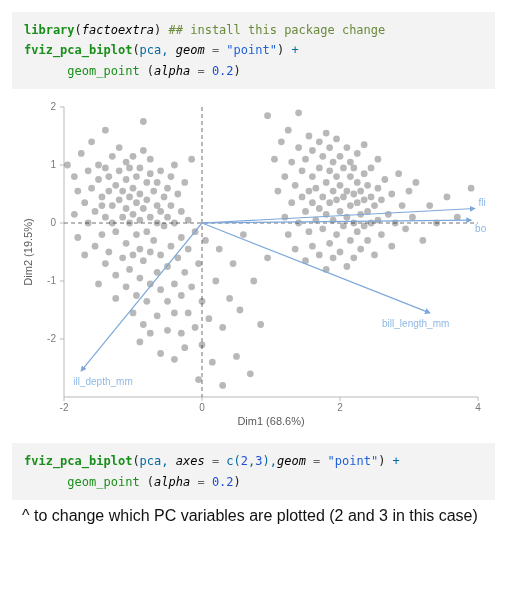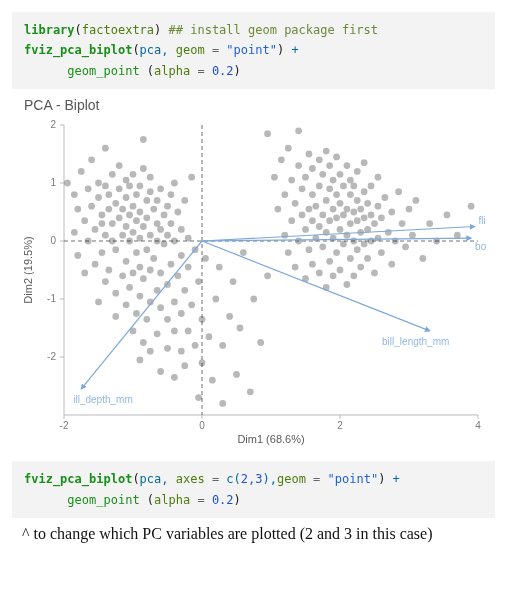--- a/index.html
+++ b/index.html
@@ -19,21 +19,21 @@
     font-size: 12px;
     line-height: 1.7;
     color: #333;
     white-space: pre;
     margin-bottom: 6px;
   }
 
   .tok-kw   { color: #1a8f1a; font-weight: bold; }
   .tok-fn   { color: #0369a1; }
   .tok-com  { color: #6a8a3a; }
-  .tok-arg  { color: #4d7c0f; }
+  .tok-arg  { color: #000000; font-style: italic; }
   .tok-eq   { color: #666; }
   .tok-str  { color: #1e62d8; }
   .tok-num  { color: #1d4ed8; }
   .tok-par  { color: #202020; }
   .tok-geom { color: #1a8f1a; font-weight: normal; }
 
   .plot-wrap {
     margin: 8px 0 16px 4px;
   }
   .plot-title {
@@ -47,36 +47,35 @@
 
   .axis-line   { stroke: #b9b9b9; stroke-width: 1; }
   .tick-line   { stroke: #b9b9b9; stroke-width: 1; }
   .zero-line   { stroke: #707070; stroke-width: 1; stroke-dasharray: 4 3; }
   .tick-label  { fill: #7a7a7a; font-size: 10px; font-family: Arial; }
   .axis-label  { fill: #5a5a5a; font-size: 11px; font-family: Arial; }
   .var-label   { fill: #8fb8e4; font-size: 10px; font-family: Arial; }
   .var-arrow   { stroke: #7ca7da; stroke-width: 1.2; fill: none; }
 
   .caption {
-    font-family: Liberation Serif, serif;
+    font-family: Liberation Sans, sans-serif;
     font-size: 16px;
     color: #111;
     margin: 6px 4px 0 10px;
     line-height: 1.3;
   }
 </style>
 </head>
 <body>
 
-<div class="code-block"><span class="tok-kw">library</span><span class="tok-par">(</span><span class="tok-arg">factoextra</span><span class="tok-par">)</span> <span class="tok-com">## install geom package first</span>
+<div class="code-block"><span class="tok-kw">library</span><span class="tok-par">(</span><span class="tok-arg">factoextra</span><span class="tok-par">)</span> <span class="tok-com">## install this package change</span>
 <span class="tok-kw">fviz_pca_biplot</span><span class="tok-par">(</span><span class="tok-fn">pca</span><span class="tok-fn">, </span><span class="tok-arg">geom</span><span class="tok-eq"> = </span><span class="tok-str">"point"</span><span class="tok-par">)</span><span class="tok-fn"> +</span>
 <span>      </span><span class="tok-geom">geom_point</span><span class="tok-par"> (</span><span class="tok-arg">alpha</span><span class="tok-eq"> = </span><span class="tok-num">0.2</span><span class="tok-par">)</span></div>
 
 <div class="plot-wrap">
-  <div class="plot-title">PCA - Biplot</div>
   <svg class="biplot" width="470" height="330" viewBox="0 0 470 330">
     <defs>
       <marker id="arrow" viewBox="0 0 10 10" refX="8" refY="5" markerWidth="5" markerHeight="5" orient="auto-start-reverse">
         <path d="M 0 0 L 10 5 L 0 10 z" fill="#7ca7da"></path>
       </marker>
     </defs>
     <g id="plot-area">
         <line x1="48" x2="48" y1="300" y2="304" class="tick-line"></line>
         <text x="48" y="314" text-anchor="middle" class="tick-label">-2</text>
         <line x1="186" x2="186" y1="300" y2="304" class="tick-line"></line>

